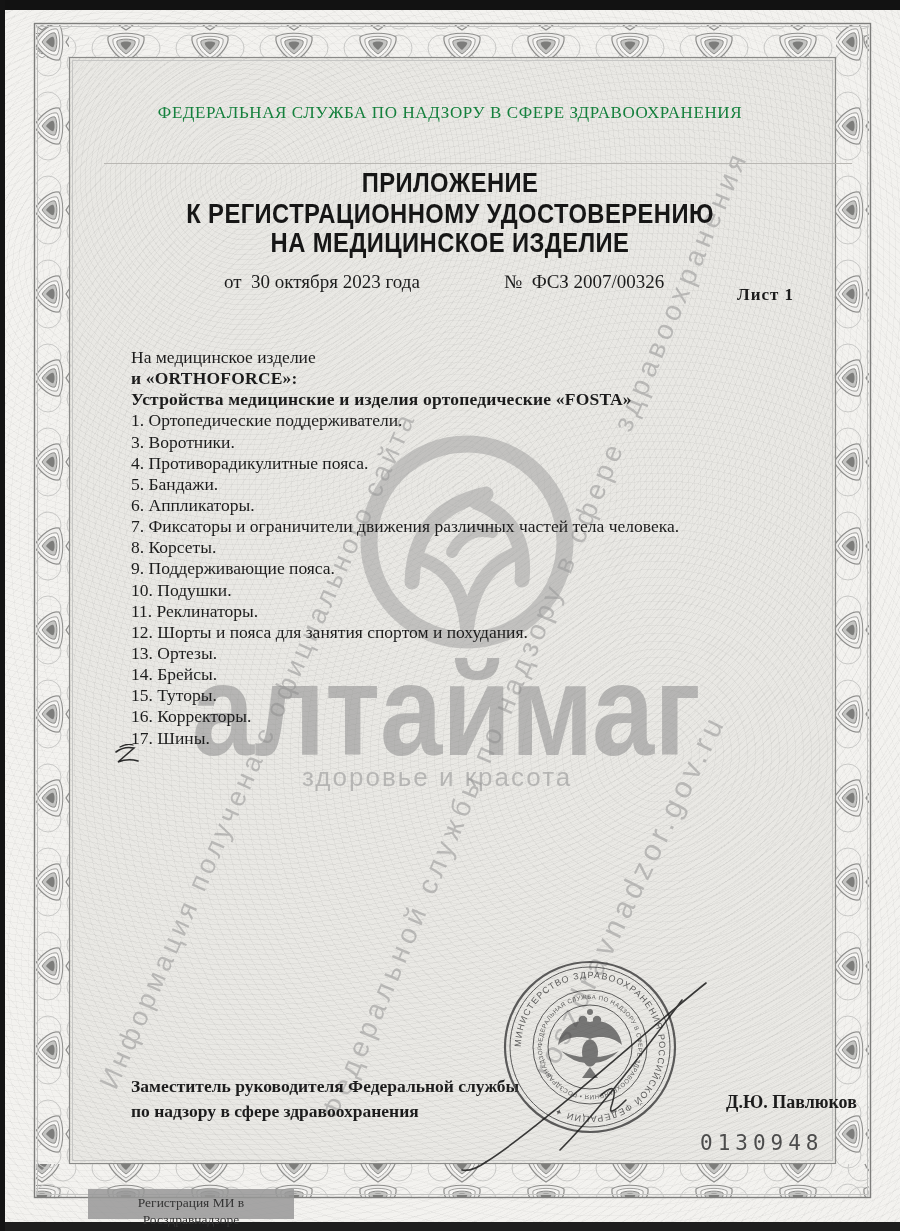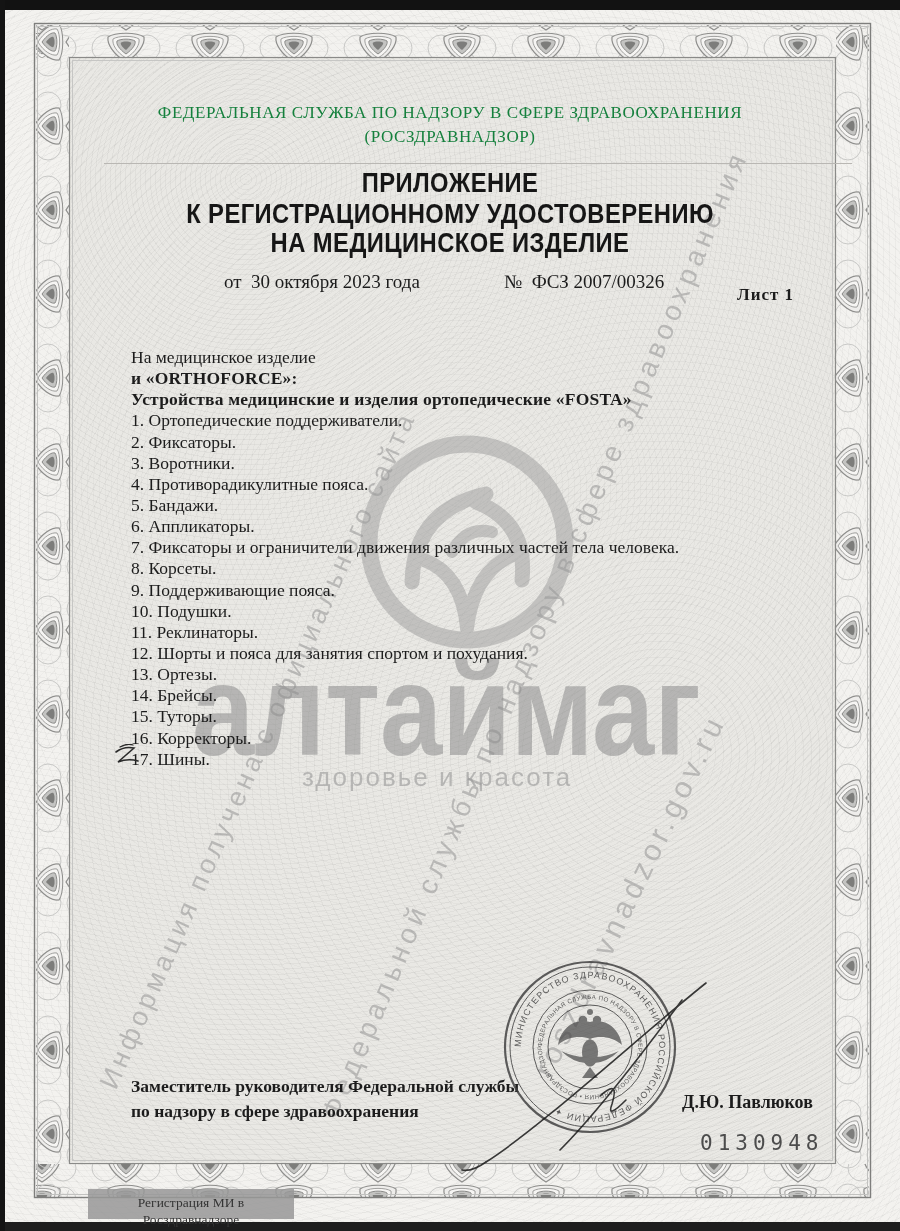--- a/index.html
+++ b/index.html
@@ -43,21 +43,21 @@
   .wm-diag3{left:542px;top:1058px;font-size:30px;letter-spacing:5px;transform:rotate(-64deg);}
   .wm-brand{position:absolute;left:192px;top:645px;font-family:"Liberation Sans",sans-serif;
             font-weight:700;font-size:130px;line-height:1;color:#8d8d8d;opacity:.55;
             transform:scaleX(.86);transform-origin:0 50%;white-space:nowrap;z-index:3;}
   .wm-slogan{position:absolute;left:302px;top:762px;font-family:"Liberation Sans",sans-serif;
              font-size:26px;letter-spacing:2px;color:#979797;opacity:.6;white-space:nowrap;z-index:3;}
   .logo-svg{position:absolute;left:352px;top:430px;z-index:3;opacity:.5;}
   .squiggle-svg{position:absolute;left:112px;top:744px;z-index:6;}
   
   .sig-role{font-weight:700;font-size:17.5px;z-index:6;}
-  .sig-name{font-weight:700;font-size:18px;z-index:8;}
+  .sig-name{font-weight:700;font-size:18px;z-index:8;margin-left:44px;}
   .serial{font-family:"DejaVu Sans Mono",monospace;font-size:21px;letter-spacing:5px;color:#4c4c4c;z-index:6;}
   .stamp-svg{position:absolute;left:495px;top:952px;z-index:7;opacity:.82;}
   .sign-svg{position:absolute;left:0;top:0;z-index:9;pointer-events:none;}
   
   .footer-box{position:absolute;left:88px;top:1189px;width:206px;height:30px;
               background:rgba(152,152,152,.85);z-index:41;text-align:center;
               color:#353535;font-size:13.5px;line-height:17px;padding-top:5px;box-sizing:border-box;}
 </style>
 </head>
 <body>
@@ -105,38 +105,36 @@
       <path d="M170,150 Q176,92 124,72" stroke-width="15"></path>
       <path d="M115,198 Q110,144 72,130" stroke-width="14"></path>
       <path d="M115,198 Q122,140 163,124" stroke-width="14"></path>
       <path d="M100,122 Q114,96 140,102" stroke-width="12"></path>
     </g>
   </svg>
   <div class="wm wm-brand">алтаймаг</div>
   <div class="wm wm-slogan">здоровье и красота</div>
 
   <div class="abs center letterhead" style="top:103px;">ФЕДЕРАЛЬНАЯ СЛУЖБА ПО НАДЗОРУ В СФЕРЕ ЗДРАВООХРАНЕНИЯ</div>
-  <div class="abs center letterhead" style="top:127px;">(РОСЗДРАВНАДЗОР)</div>
   <div class="divider"></div>
 
   <div class="abs center doc-title" style="top:168px;">ПРИЛОЖЕНИЕ</div>
   <div class="abs center doc-title" style="top:199px;">К РЕГИСТРАЦИОННОМУ УДОСТОВЕРЕНИЮ</div>
   <div class="abs center doc-title" style="top:228px;">НА МЕДИЦИНСКОЕ ИЗДЕЛИЕ</div>
 
   <div class="abs issue" style="left:224px;top:271px;">от  30 октября 2023 года</div>
   <div class="abs issue" style="left:504px;top:271px;">№  ФСЗ 2007/00326</div>
   <div class="abs sheet" style="left:737px;top:285px;">Лист  1</div>
 
   <div class="body">
     <div class="body-line">На медицинское изделие</div>
     <div class="body-line bold-line">и «ORTHOFORCE»:</div>
     <div class="body-line bold-line">Устройства медицинские и изделия ортопедические «FOSTA»</div>
     <div>
         <div class="body-line">1. Ортопедические поддерживатели.</div>
-        <div class="body-line">2. Фиксаторы.</div>
         <div class="body-line">3. Воротники.</div>
         <div class="body-line">4. Противорадикулитные пояса.</div>
         <div class="body-line">5. Бандажи.</div>
         <div class="body-line">6. Аппликаторы.</div>
         <div class="body-line">7. Фиксаторы и ограничители движения различных частей тела человека.</div>
         <div class="body-line">8. Корсеты.</div>
         <div class="body-line">9. Поддерживающие пояса.</div>
         <div class="body-line">10. Подушки.</div>
         <div class="body-line">11. Реклинаторы.</div>
         <div class="body-line">12. Шорты и пояса для занятия спортом и похудания.</div>

